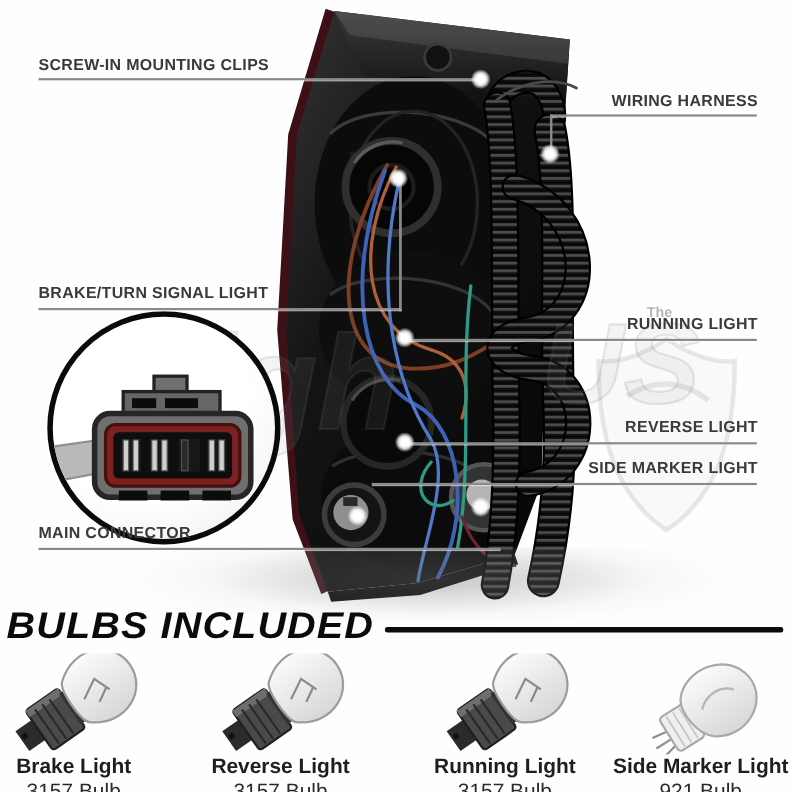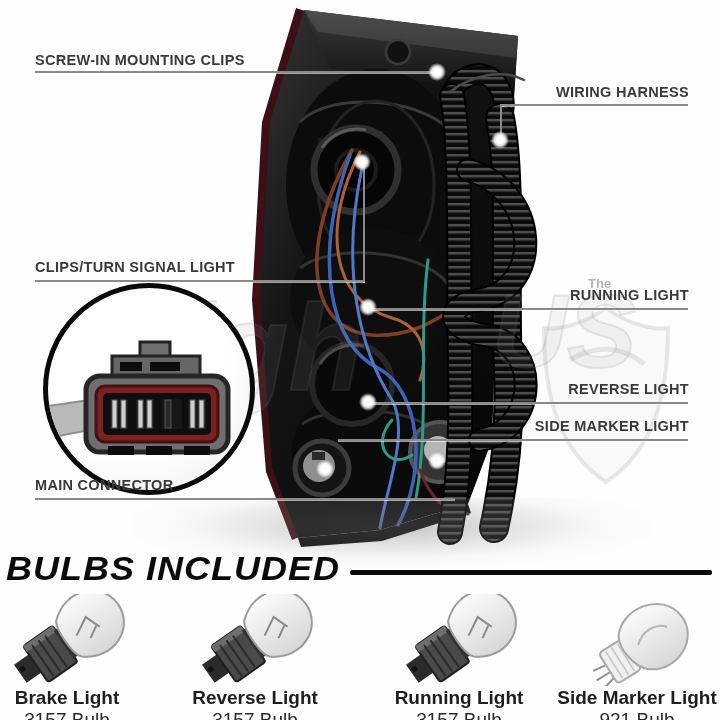--- a/index.html
+++ b/index.html
@@ -203,21 +203,21 @@
   <div class="dot" style="left:428px;top:63px;"></div>
   <div class="dot" style="left:491px;top:131px;"></div>
   <div class="dot" style="left:353px;top:153px;"></div>
   <div class="dot" style="left:359px;top:298px;"></div>
   <div class="dot" style="left:359px;top:393px;"></div>
   <div class="dot" style="left:428px;top:452px;"></div>
   <div class="dot" style="left:316px;top:460px;"></div>
 
   <div class="clabel c0">SCREW-IN MOUNTING CLIPS</div>
   <div class="clabel c1">WIRING HARNESS</div>
-  <div class="clabel c2">CLIPS/TURN SIGNAL LIGHT</div>
+  <div class="clabel c2">BRAKE/TURN SIGNAL LIGHT</div>
   <div class="clabel c3">RUNNING LIGHT</div>
   <div class="clabel c4">REVERSE LIGHT</div>
   <div class="clabel c5">SIDE MARKER LIGHT</div>
   <div class="clabel c6">MAIN CONNECTOR</div>
 
   <div class="heading">BULBS INCLUDED</div>
   <div class="heading-rule"></div>
 
   <div class="bulb-card bc0">
     <svg class="bulb-icon" width="150" height="92" viewBox="0 0 150 92">

